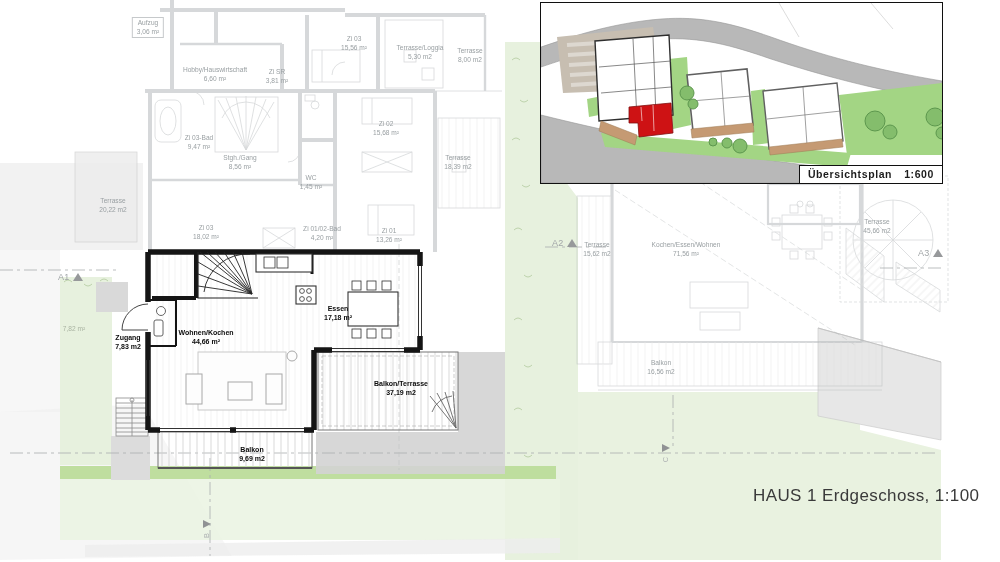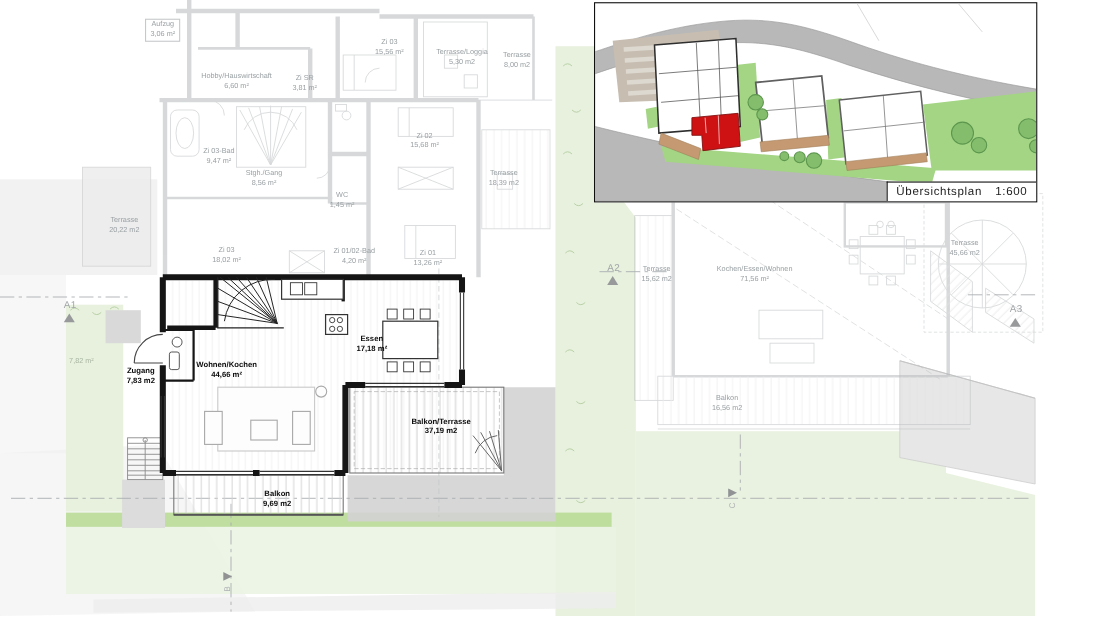--- a/index.html
+++ b/index.html
@@ -7,36 +7,36 @@
   .sheet{position:relative;width:1000px;height:562px;background:#fff;}
   svg.plan{position:absolute;left:0;top:0;}
   
   .lbl{position:absolute;transform:translateX(-50%);text-align:center;font-size:6.6px;
        line-height:1.3;color:#9aa0a3;white-space:nowrap;z-index:5;}
   .lbl span{display:block;}
   .lbl.unit{color:#0b0b0b;font-weight:bold;font-size:7px;}
   .lbl.boxed{border:1px solid #c6c9cb;padding:1px 4px;background:rgba(255,255,255,.6);}
   .lbl.green{color:#aab4a2;}
   
-  .amarker{position:absolute;display:flex;align-items:flex-start;gap:3px;z-index:6;
-           font-size:9px;color:#a2a6a8;letter-spacing:.3px;flex-direction:column;}
+  .amarker{position:absolute;display:flex;align-items:center;gap:3px;z-index:6;
+           font-size:9px;color:#a2a6a8;letter-spacing:.3px;}
   .tri-up{width:0;height:0;border-left:5px solid transparent;border-right:5px solid transparent;
           border-bottom:8px solid #97999b;}
   .smarker{position:absolute;display:flex;flex-direction:column;align-items:center;z-index:6;}
   .tri-right{width:0;height:0;border-top:4px solid transparent;border-bottom:4px solid transparent;
              border-left:8px solid #909294;}
   .smarker span{font-size:7.5px;color:#aeb1b3;transform:rotate(-90deg);margin-top:3px;}
   
   .inset{position:absolute;left:540px;top:2px;width:401px;height:180px;background:#fff;
          border:1.6px solid #101010;z-index:10;overflow:hidden;}
   .inset svg{position:absolute;left:0;top:0;}
   .inset-caption{position:absolute;right:0;bottom:0;height:17px;line-height:17px;
                  padding:0 8px;background:#fff;border-top:1.4px solid #101010;
                  border-left:1.4px solid #101010;font-size:10.5px;color:#1c1c1c;
-                 letter-spacing:.6px;display:flex;gap:12px;z-index:11;}
+                 letter-spacing:.6px;display:flex;gap:12px;z-index:11;font-weight:bold;}
   
   .main-title{position:absolute;left:753px;top:486px;font-size:17px;color:#3a3a3a;
               letter-spacing:.4px;z-index:6;}
 </style>
 </head>
 <body>
 
 <div class="sheet">
 
 <svg class="plan" width="1000" height="562" viewBox="0 0 1000 562">
@@ -370,21 +370,21 @@
 </div>
 
 <div class="amarker" style="left:58px;top:272px">
   <span>A1</span>
       <i class="tri-up"></i>
 </div>
 <div class="amarker" style="left:552px;top:238px">
   <span>A2</span>
       <i class="tri-up"></i>
 </div>
-<div class="amarker" style="left:918px;top:276px">
+<div class="amarker" style="left:918px;top:248px">
   <span>A3</span>
       <i class="tri-up"></i>
 </div>
 <div class="smarker" style="left:203px;top:520px">
   <i class="tri-right"></i>
       <span>B</span>
 </div>
 <div class="smarker" style="left:662px;top:444px">
   <i class="tri-right"></i>
       <span>C</span>
@@ -444,14 +444,15 @@
       <circle cx="394" cy="114" r="9"></circle>
           <circle cx="401" cy="130" r="6"></circle>
     </g>
   </svg>
   <div class="inset-caption">
     <span>Übersichtsplan</span>
     <span>1:600</span>
   </div>
 </div>
 
+<div class="main-title">HAUS 1 Erdgeschoss, 1:100</div>
 
 </div>
 
 </body></html>

